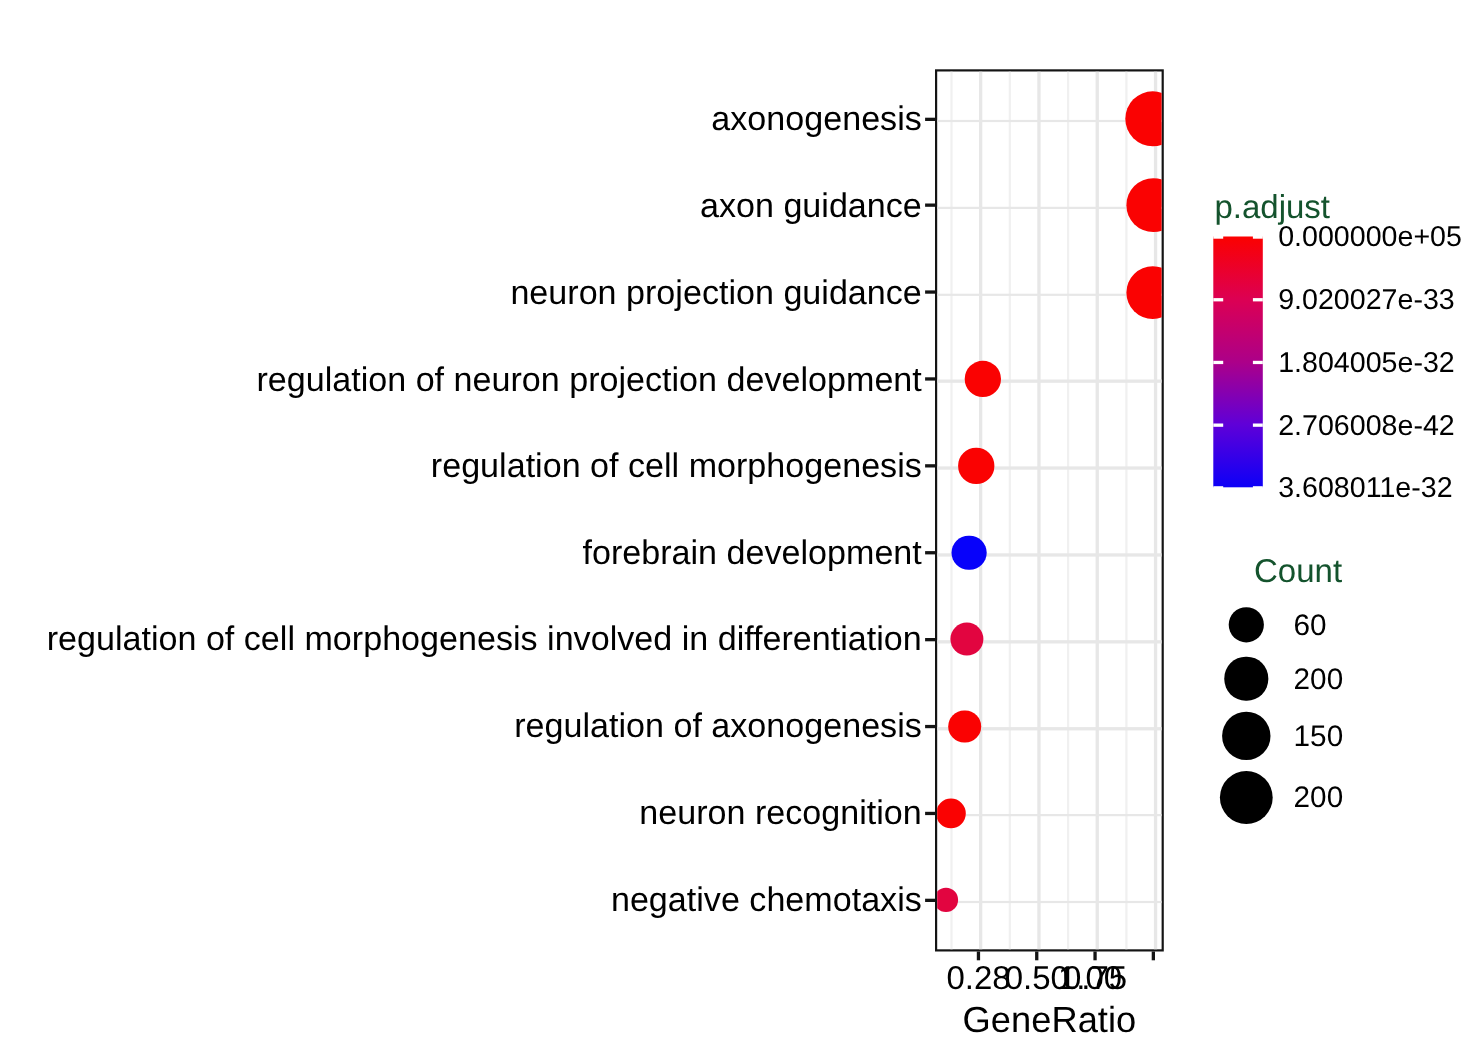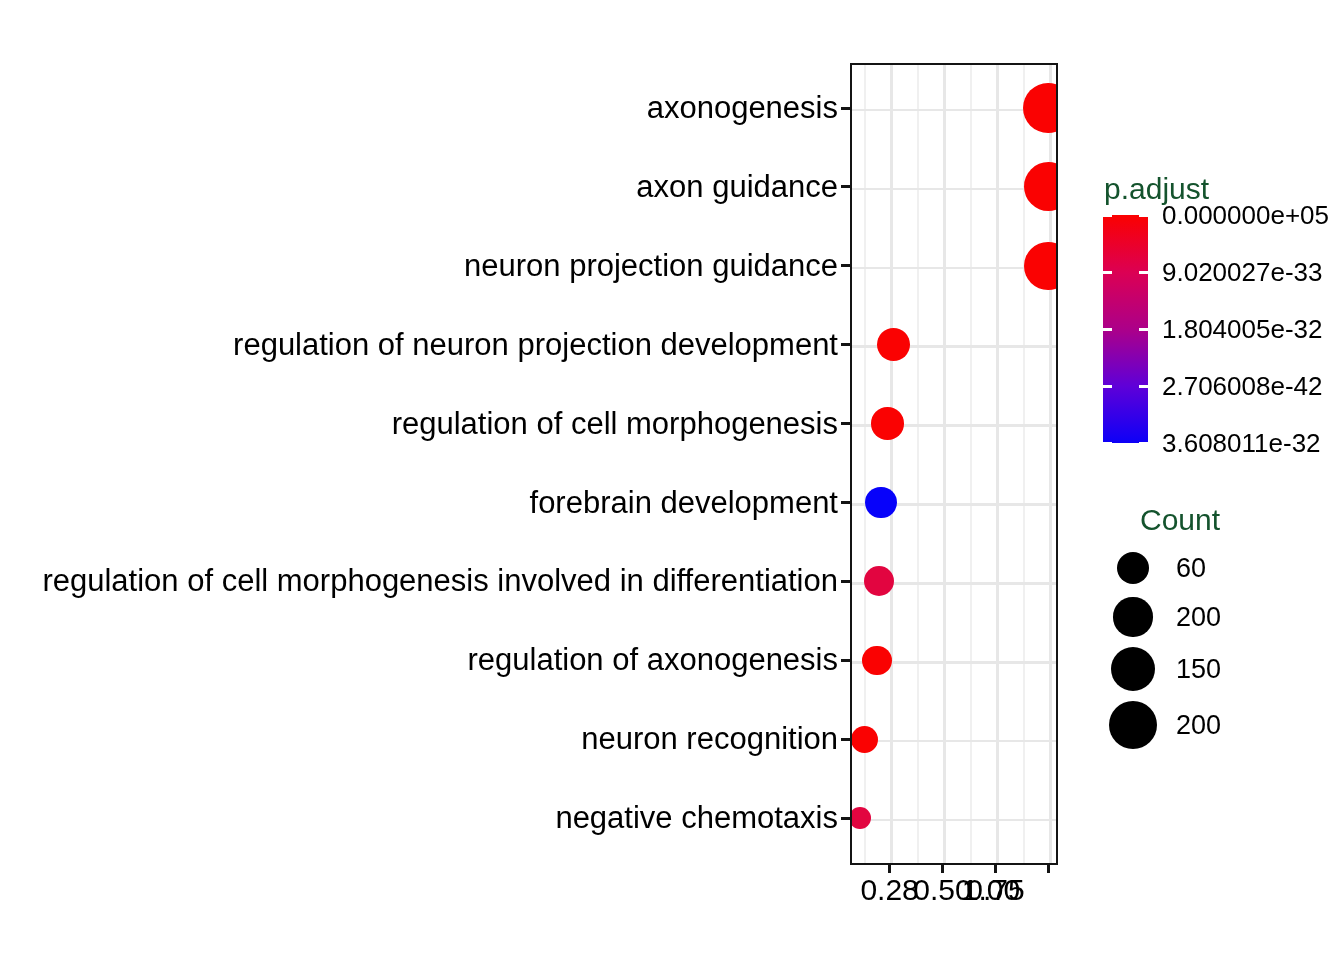--- a/index.html
+++ b/index.html
@@ -94,20 +94,21 @@
       <div class="y-tick" style="left: 841px; top: 816.6px;"></div>
       <div class="x-tick" style="left: 888.109px; top: 865px;"></div>
       <div class="x-tick-label" style="left: 844.609px; top: 874px;">0.28</div>
       <div class="x-tick" style="left: 941.062px; top: 865px;"></div>
       <div class="x-tick-label" style="left: 897.562px; top: 874px;">0.50</div>
       <div class="x-tick" style="left: 994.015px; top: 865px;"></div>
       <div class="x-tick-label" style="left: 950.515px; top: 874px;">0.75</div>
       <div class="x-tick" style="left: 1046.97px; top: 865px;"></div>
       <div class="x-tick-label" style="left: 946px; top: 874px;">1.00</div>
     </div>
+  <div class="axis-title" style="top:908px;">GeneRatio</div>
 
   <div class="legend-title" style="left:1104px;top:172px;">p.adjust</div>
   <div id="colorbar" style="background: linear-gradient(rgb(251, 1, 0), rgb(220, 0, 83), rgb(172, 0, 137), rgb(95, 0, 216), rgb(13, 0, 247));"></div>
   <div id="colorbar-labels">
       <div class="cbar-tick" style="left: 1103px; top: 213.5px;"></div>
       <div class="cbar-tick" style="left: 1139px; top: 213.5px;"></div>
       <div class="cbar-label" style="top: 200px;">0.000000e+05</div>
       <div class="cbar-tick" style="left: 1103px; top: 270.5px;"></div>
       <div class="cbar-tick" style="left: 1139px; top: 270.5px;"></div>
       <div class="cbar-label" style="top: 257px;">9.020027e-33</div>

